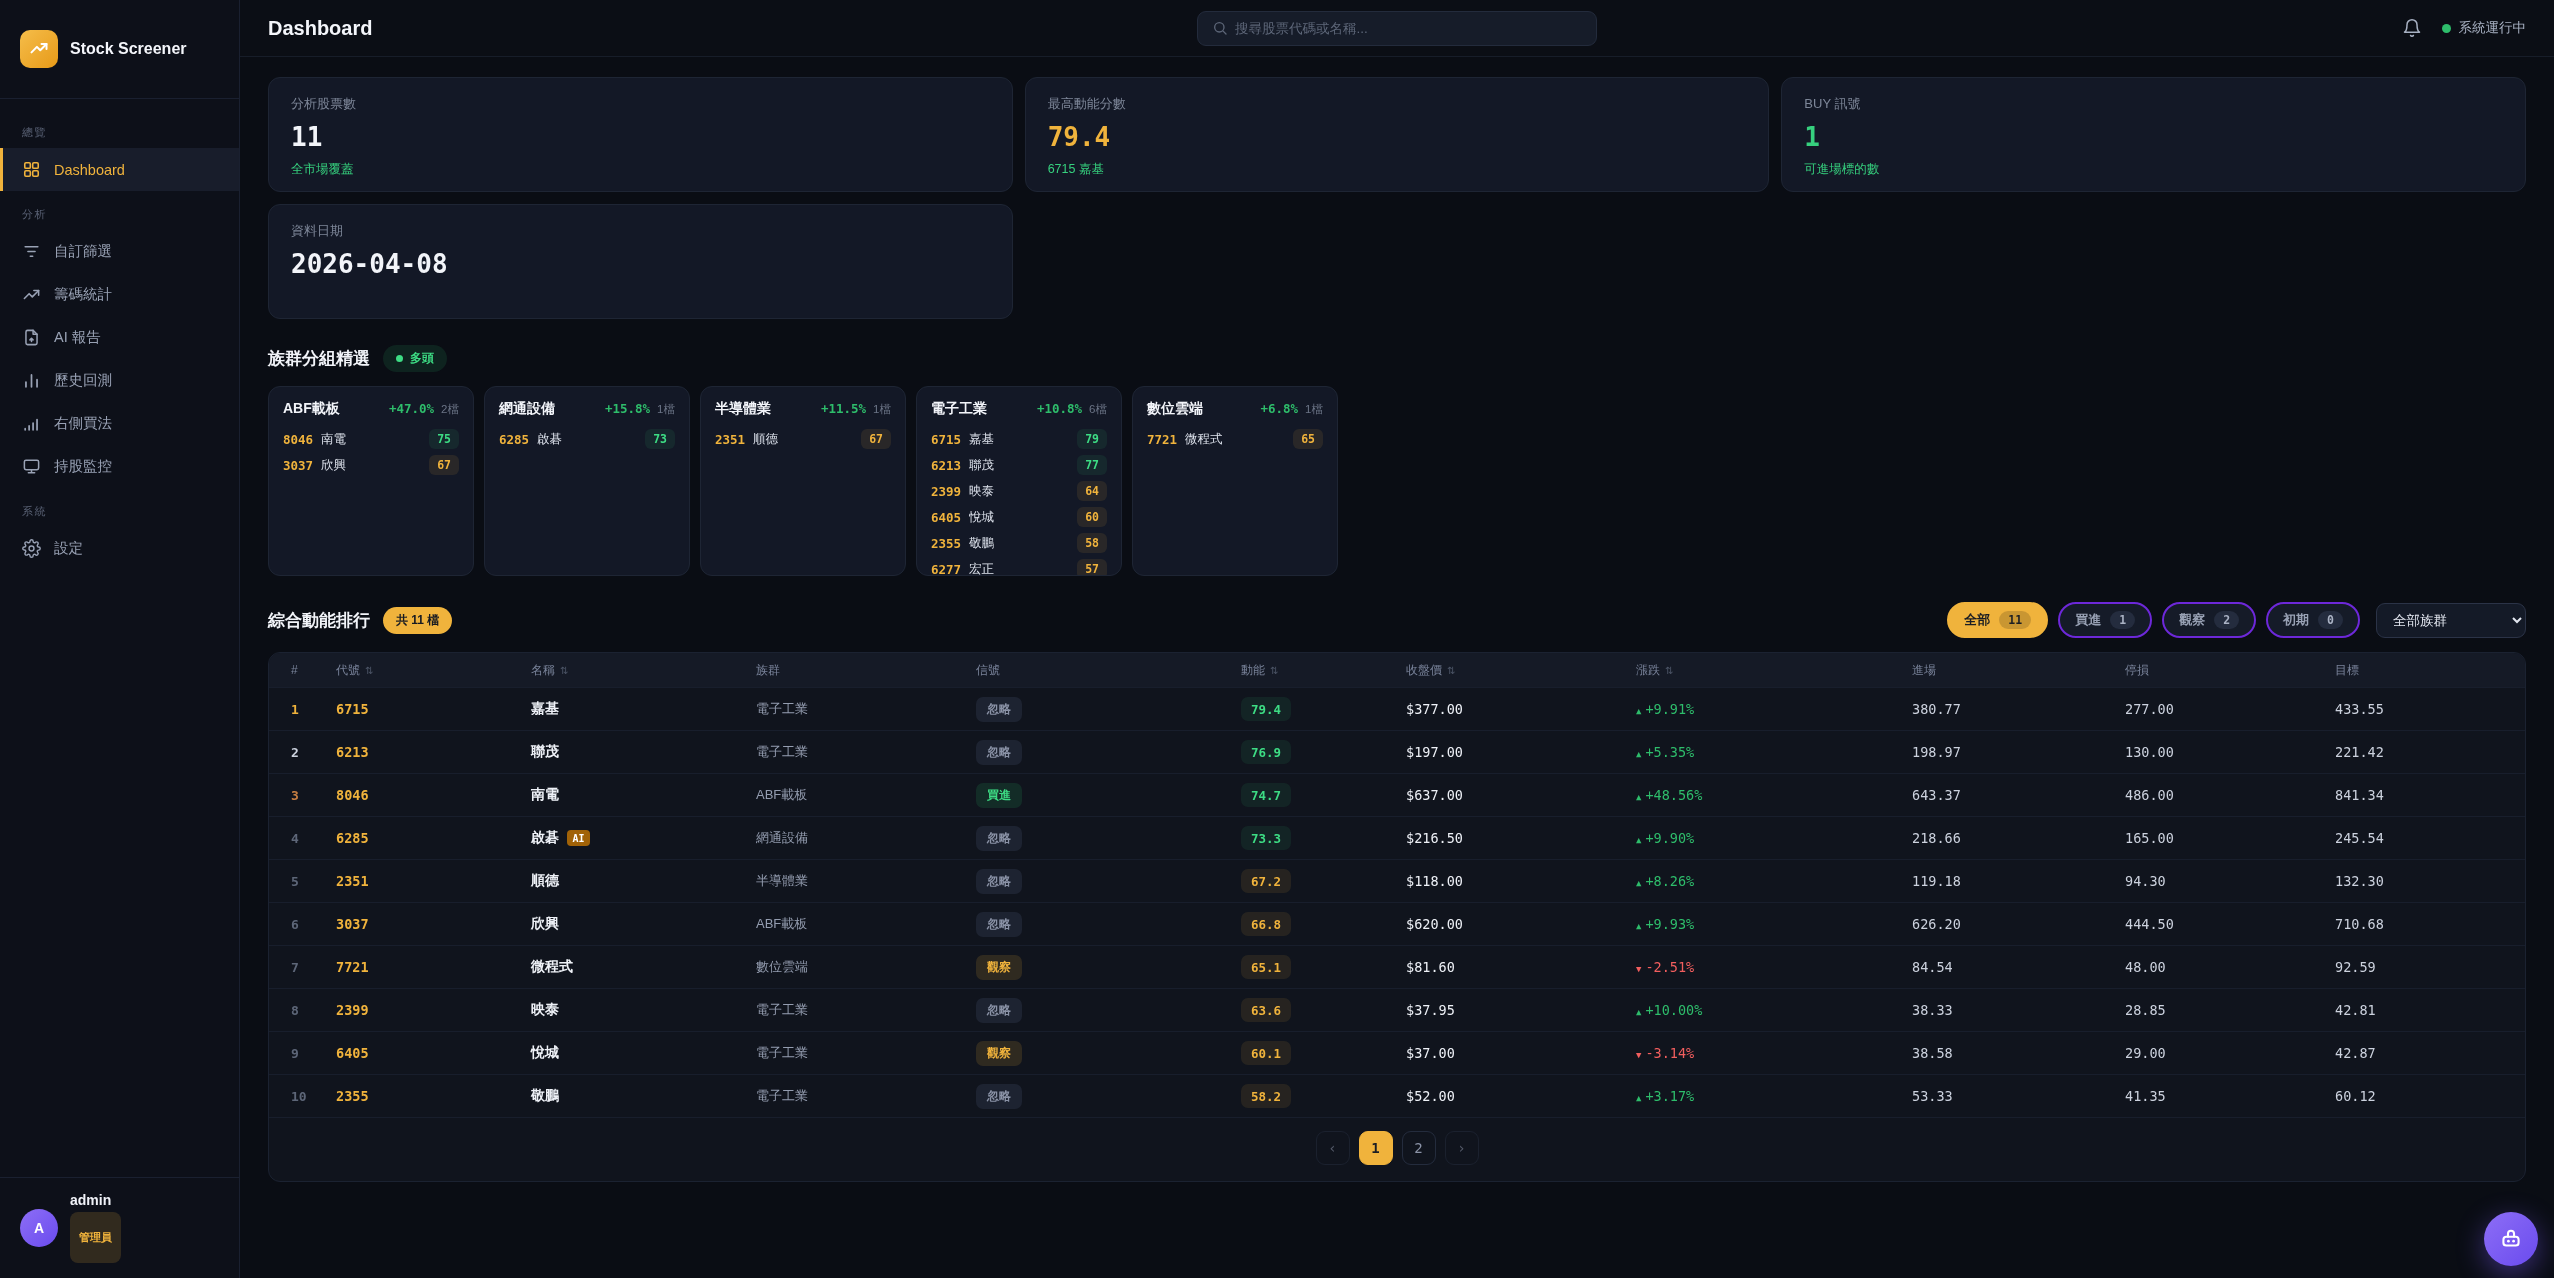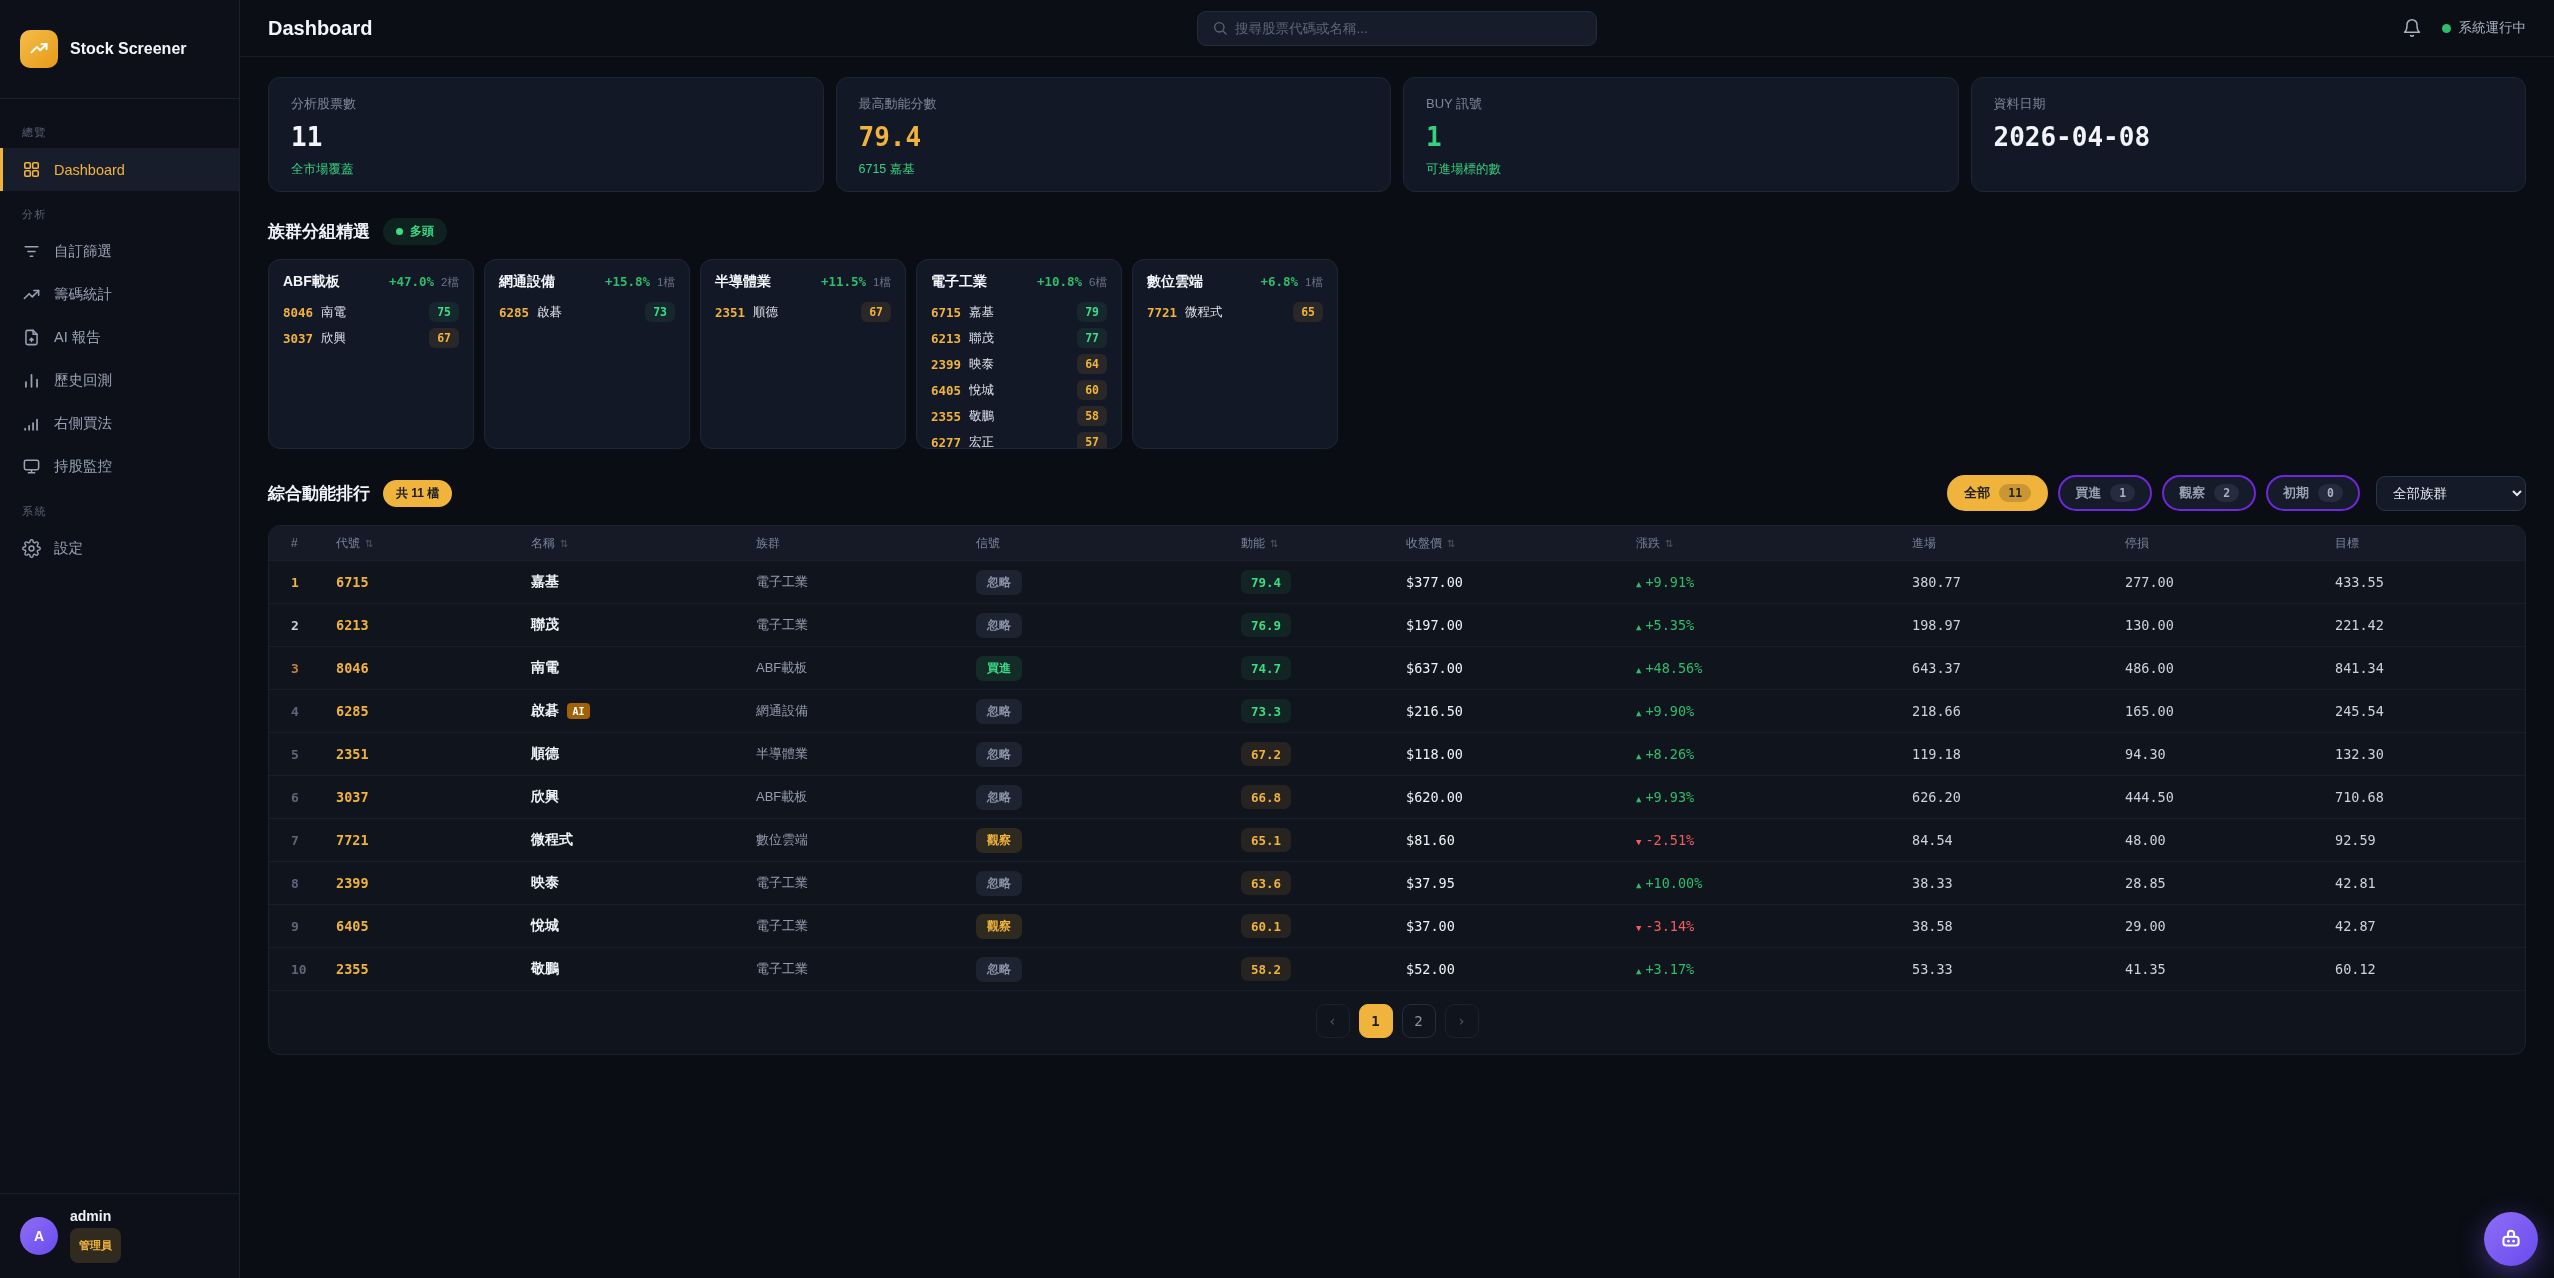--- a/index.html
+++ b/index.html
@@ -15,40 +15,40 @@
   .app-name { font-size:16px; font-weight:bold; color:#f4f6fb; }
   .nav { flex:1; padding:10px 0; }
   .nav-section-label { color:#596174; font-size:11px; letter-spacing:1.5px; padding:16px 22px 8px; }
   .nav-item { display:flex; align-items:center; gap:13px; padding:12px 22px; color:#99a2b5; font-size:14.5px; position:relative; cursor:pointer; }
   .nav-item svg { width:19px; height:19px; flex-shrink:0; }
   .nav-item.active { background:#181d2b; color:#f0b33c; }
   .nav-item.active::before { content:""; position:absolute; left:0; top:0; bottom:0; width:3px; background:#f0b33c; }
   .user-area { border-top:1px solid #1a2030; padding:15px 20px; display:flex; align-items:center; gap:12px; cursor:pointer; }
   .avatar { width:38px; height:38px; border-radius:50%; background:linear-gradient(135deg,#8d6ef6,#6a4bee); display:flex; align-items:center; justify-content:center; font-weight:bold; font-size:14px; color:#fff; flex-shrink:0; }
   .user-name { font-size:14px; font-weight:bold; color:#f0f2f8; line-height:1.1; }
-  .role-badge { display:inline-block; margin-top:4px; font-size:11px; font-weight:bold; color:#f0b33c; background:rgba(240,179,60,.16); padding:10px 9px; border-radius:8px; }
+  .role-badge { display:inline-block; margin-top:4px; font-size:11px; font-weight:bold; color:#f0b33c; background:rgba(240,179,60,.16); padding:18px 9px; border-radius:8px; }
 
   
   .main { flex:1; display:flex; flex-direction:column; min-width:0; }
   .topbar { height:57px; flex-shrink:0; background:#0b0e15; border-bottom:1px solid #171d29; display:flex; align-items:center; padding:0 28px; position:relative; }
   .page-title { font-size:20px; font-weight:bold; color:#f4f6fb; }
   .search { position:absolute; left:50%; transform:translateX(-50%); width:400px; display:flex; align-items:center; gap:5px; background:#161c29; border:1px solid #232b3c; border-radius:9px; padding:8px 14px; }
   .search svg { width:16px; height:16px; color:#5d6678; flex-shrink:0; }
   .search input { flex:1; background:transparent; border:none; outline:none; color:#cdd4e2; font-size:13.5px; font-family:inherit; }
   .search input::placeholder { color:#5d6678; }
   .topbar-right { margin-left:auto; display:flex; align-items:center; gap:20px; }
   .bell { color:#a8b1c3; cursor:pointer; display:flex; }
   .bell svg { width:20px; height:20px; }
   .status { display:flex; align-items:center; gap:8px; color:#a8b1c3; font-size:13.5px; }
   .status-dot { width:9px; height:9px; border-radius:50%; background:#2ebd6b; }
 
   
   .content { padding:20px 28px; }
 
-  .cards { display:grid; grid-template-columns:repeat(4,1fr); gap:12px; }
+  .cards { display:grid; grid-template-columns:repeat(3,1fr); gap:12px; }
   .card { background:#131826; border:1px solid #1e2534; border-radius:12px; padding:17px 22px; height:115px; }
   .card-label { color:#7d8698; font-size:13px; }
   .card-value { font-family:"DejaVu Sans Mono", monospace; font-size:26px; font-weight:bold; margin-top:9px; color:#f2f4f9; }
   .card-value.amber { color:#f0b33c; } .card-value.green { color:#36d07e; }
   .card-sub { font-size:12.5px; color:#36d07e; margin-top:9px; }
 
   .section-head { display:flex; align-items:center; gap:13px; margin:26px 0 14px; }
   .section-title { font-size:17px; font-weight:bold; color:#f2f4f9; }
   .bull-badge { display:inline-flex; align-items:center; gap:7px; background:rgba(46,189,107,.13); color:#3ddc84; font-size:12px; font-weight:bold; padding:5px 13px; border-radius:999px; }
   .bull-dot { width:7px; height:7px; border-radius:50%; background:#3ddc84; }

